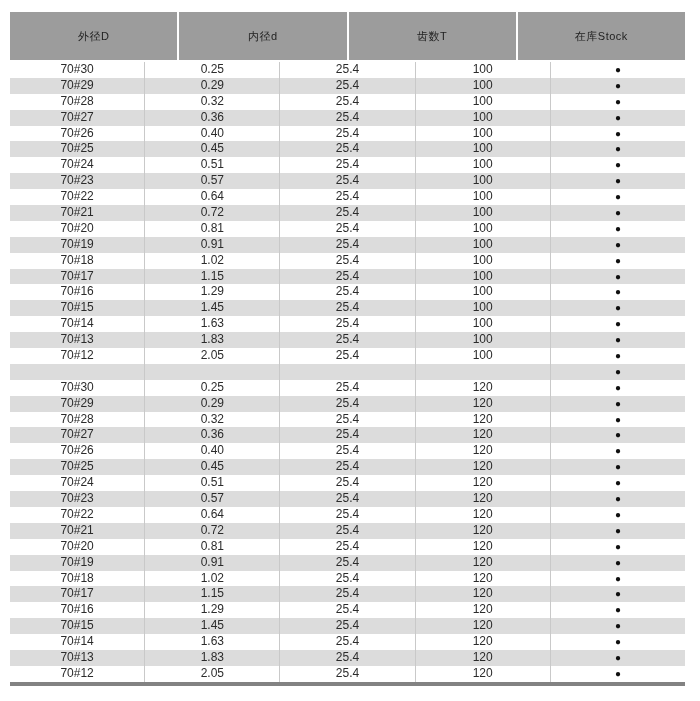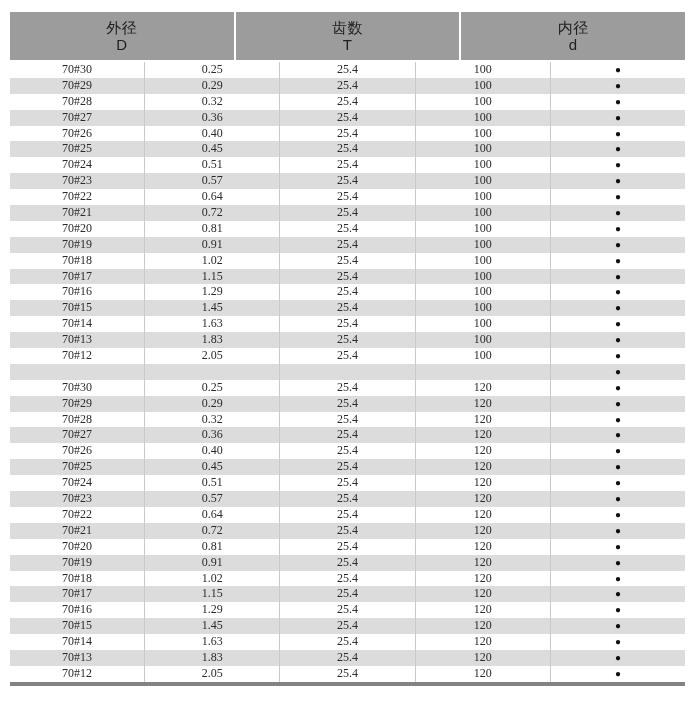--- a/index.html
+++ b/index.html
@@ -22,36 +22,35 @@
     display: flex;
     column-gap: 2px;
     height: 48px;
     margin-bottom: 2px;
   }
   .th {
     flex: 1 1 0;
     background: var(--header-bg, #9c9c9c);
     color: var(--header-text, #1f1f1f);
     display: flex;
-    flex-direction: column;
+    flex-direction: row;
     align-items: center;
     justify-content: center;
-    font-size: 15px;
+    font-size: 11px;
     line-height: 17px;
     letter-spacing: 0.5px;
   }
   
   .tbody {
     border-bottom: 4px solid var(--bottom-border, #828282);
   }
   .row {
     display: flex;
     height: 15.9px;
     background: var(--row-white, #ffffff);
-    font-family: Liberation Serif, serif;
   }
   .row:nth-child(even) {
     background: var(--row-stripe, #dcdcdc);
   }
   .cell {
     flex: 1 1 0;
     text-align: center;
     font-size: 12px;
     line-height: 15.9px;
     color: var(--cell-text, #2b2b2b);
@@ -71,26 +70,30 @@
 </head>
 <body>
 
 <div class="table-wrap">
   <div class="thead">
     <div class="th">
       <span>外径</span>
       <span>D</span>
     </div>
     <div class="th">
+      <span>内径</span>
+      <span>d</span>
+    </div>
+    <div class="th">
       <span>齿数</span>
       <span>T</span>
     </div>
     <div class="th">
-      <span>内径</span>
-      <span>d</span>
+      <span>在库</span>
+      <span>Stock</span>
     </div>
   </div>
   <div class="tbody">
       <div class="row">
         <div class="cell">70#30</div>
         <div class="cell">0.25</div>
         <div class="cell">25.4</div>
         <div class="cell">100</div>
         <div class="cell stock"><span>●</span></div>
       </div>

